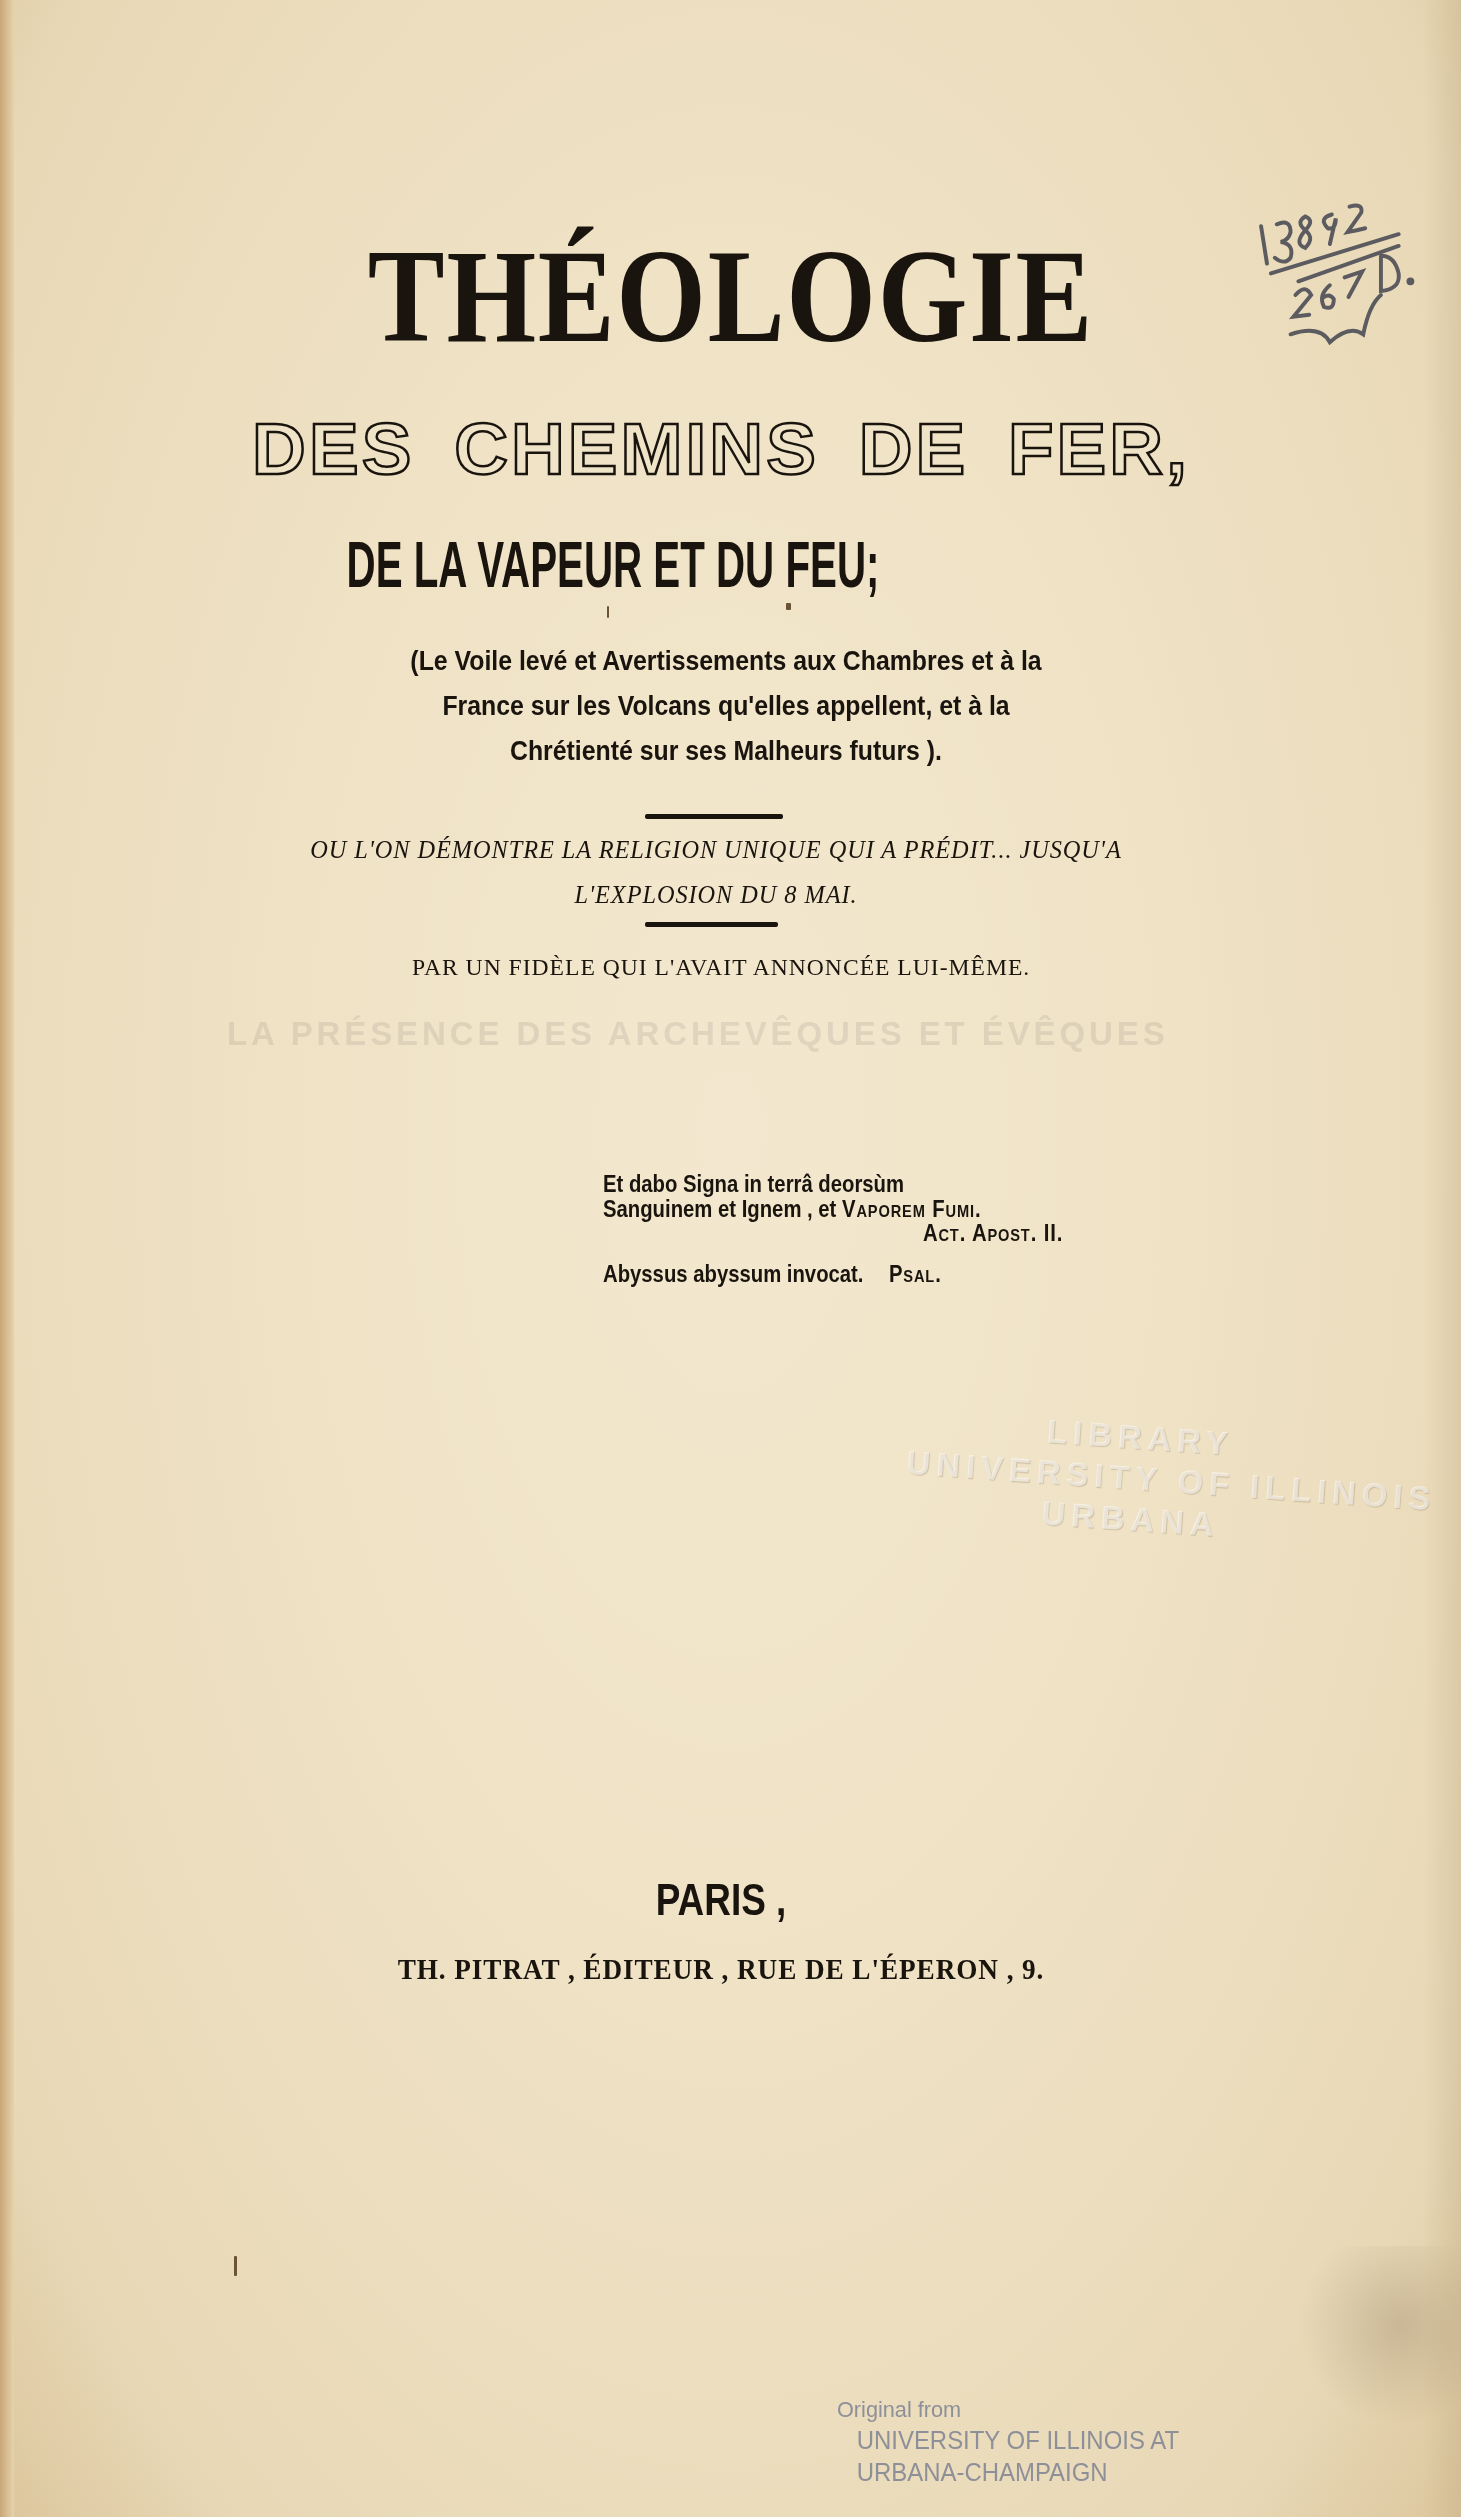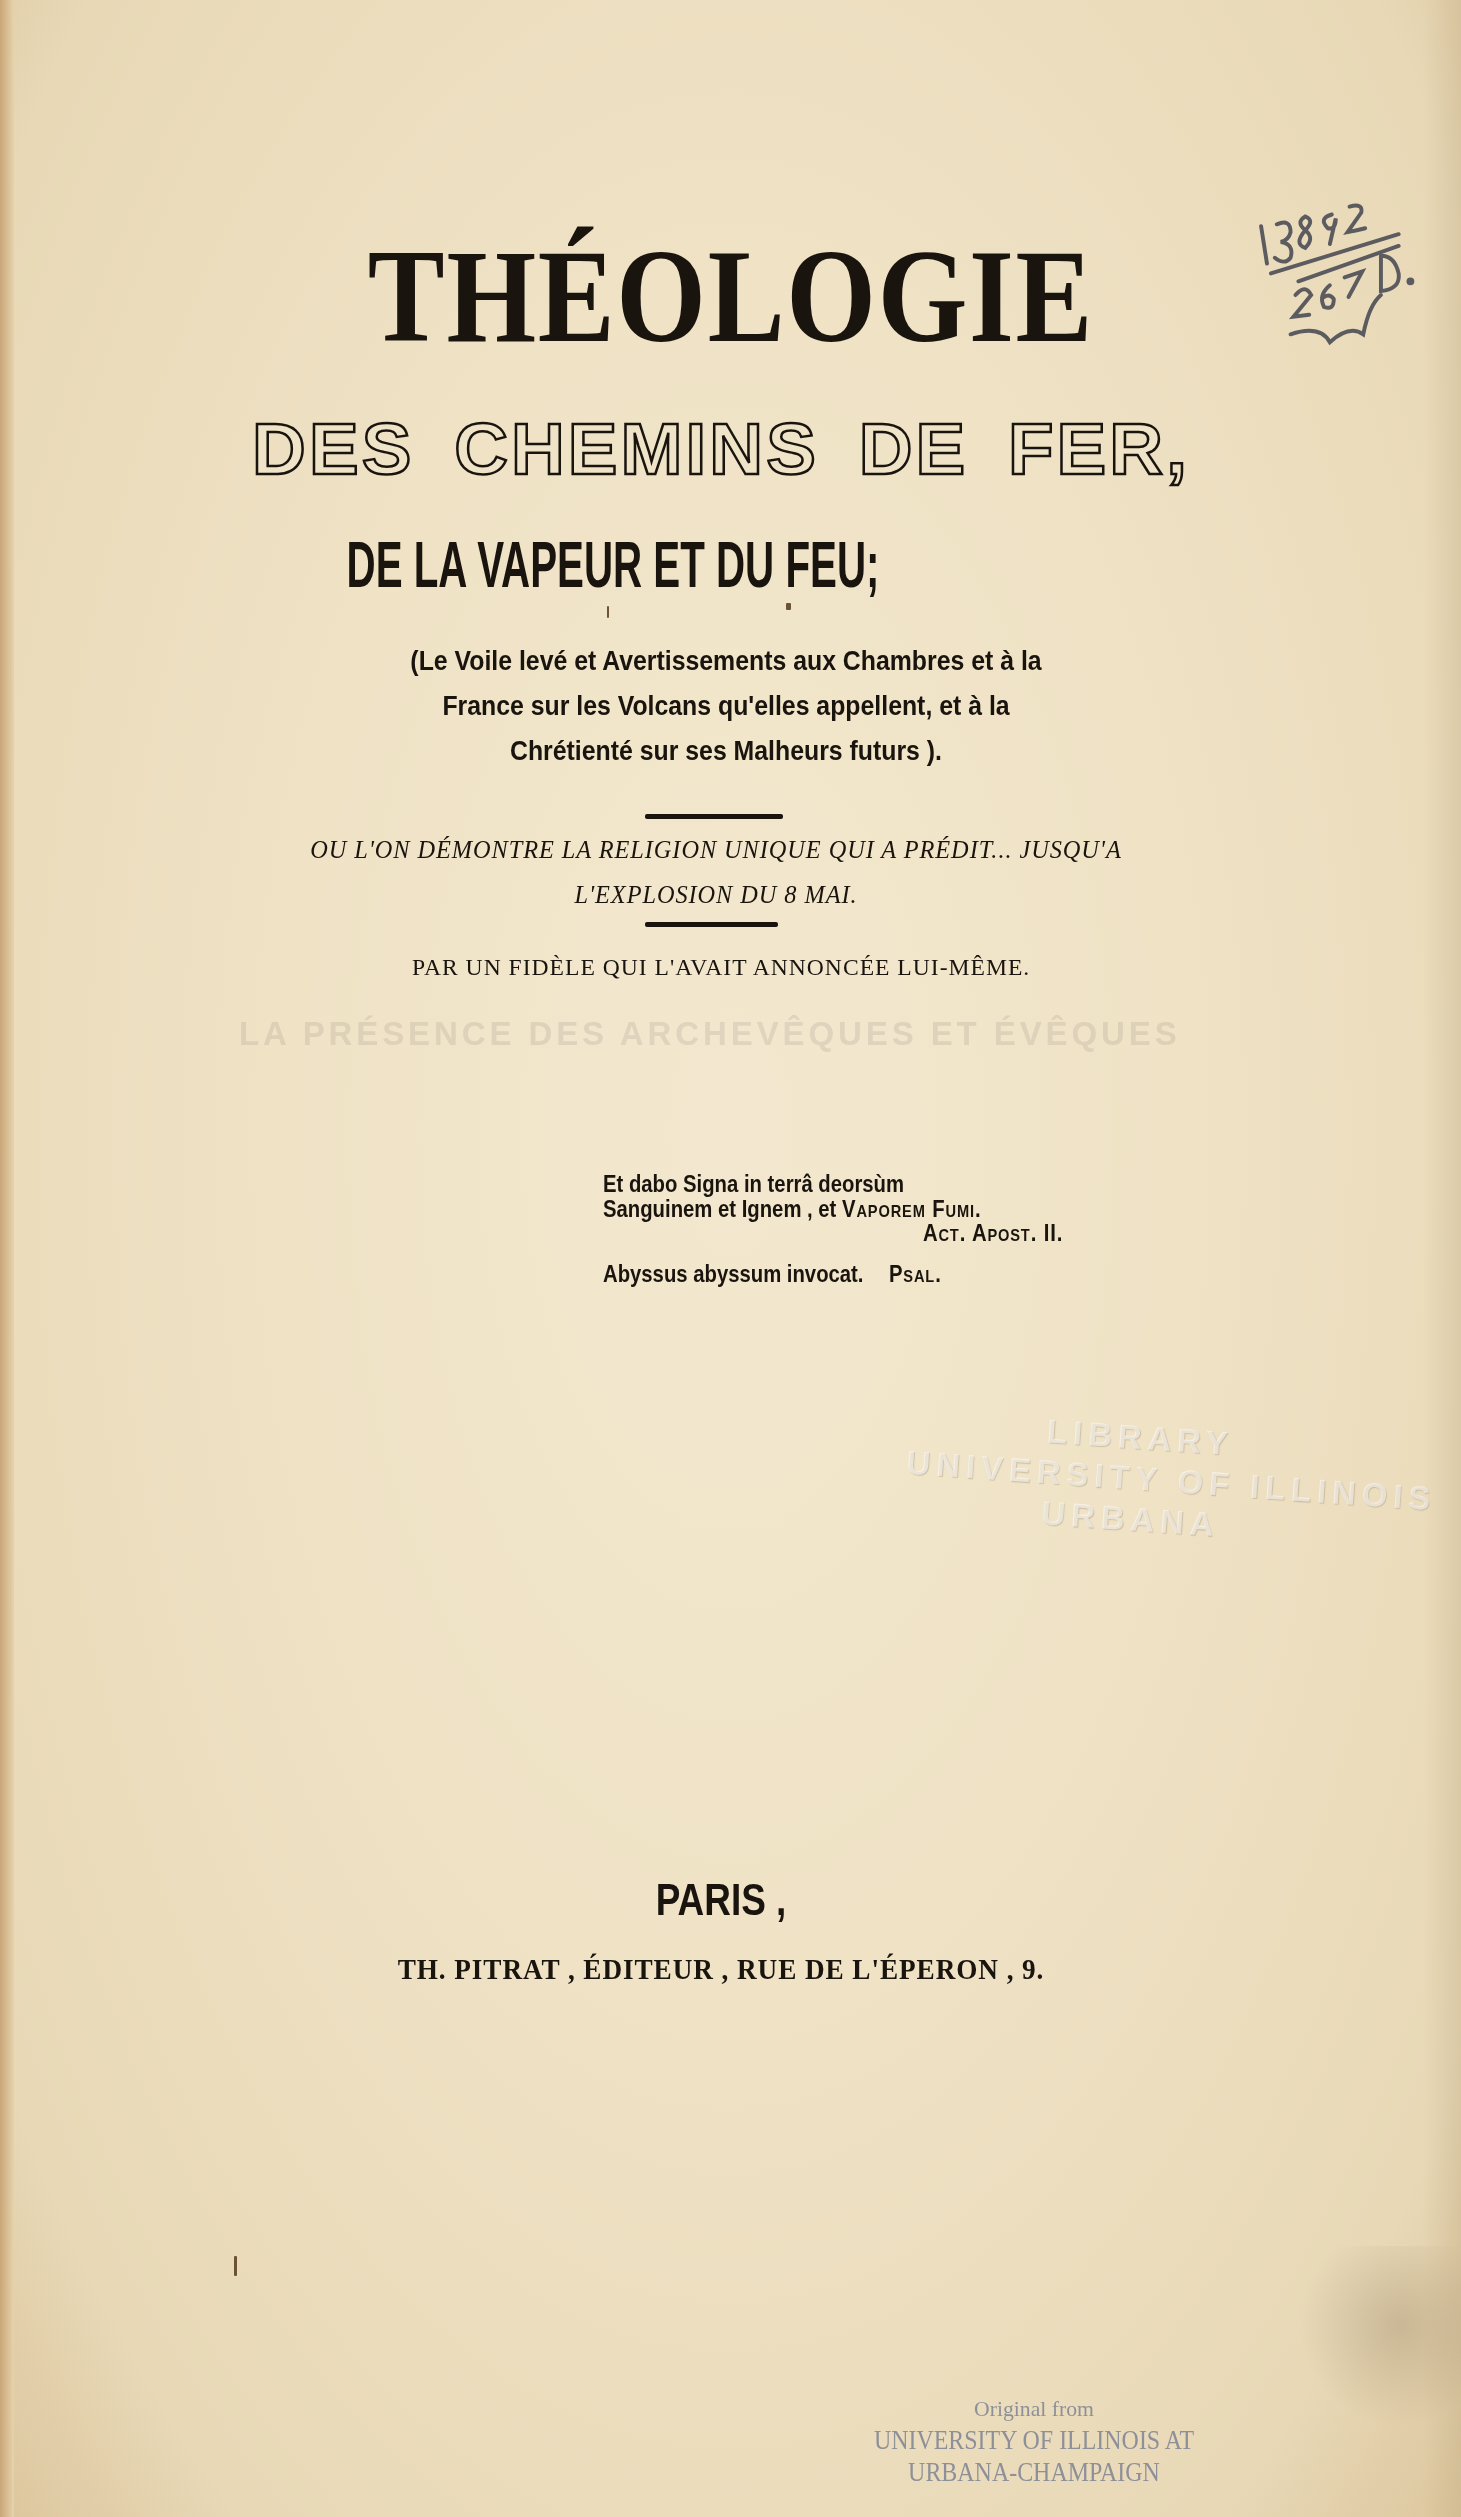--- a/index.html
+++ b/index.html
@@ -27,34 +27,34 @@
   .epi .gapline{height:15.8px;}
   .paris{top:1877px;left:-9.9px;font-family:"Liberation Sans",sans-serif;font-weight:bold;font-size:45px;line-height:1;transform:scaleX(.82);}
   .pitrat{top:1955px;left:-9.9px;font-family:"Liberation Serif",serif;font-weight:bold;font-size:29.6px;letter-spacing:1px;line-height:1;transform:scaleX(.92);}
   .hand{position:absolute;left:1251px;top:187px;width:197px;height:167px;}
   .stamp{position:absolute;left:906px;top:1419px;color:rgba(255,255,255,.55);text-shadow:1px 1px 1px rgba(150,130,100,.35);font-family:"Liberation Sans",sans-serif;font-weight:bold;font-size:33px;letter-spacing:5.9px;line-height:41px;transform:rotate(4deg);white-space:nowrap;}
   .stamp div{position:relative;}
   .footer-left{position:absolute;left:278px;top:2394px;white-space:nowrap;}
   .digit{font-family:"Liberation Sans",sans-serif;color:#8f8f94;font-size:21.7px;vertical-align:middle;transform:scaleX(.85);display:inline-block;}
   .google{font-family:"Liberation Serif",serif;font-size:61px;color:#5a5a60;vertical-align:middle;letter-spacing:-2px;transform:scaleX(.86);display:inline-block;margin-left:-5.9px;}
   .google .o2{color:#9a9ea8;}
-  .footer-right{position:absolute;left:837px;top:2396px;width:394px;text-align:center;font-family:Liberation Serif, serif;color:#8e9099;}
+  .footer-right{position:absolute;left:837px;top:2396px;width:394px;text-align:left;font-family:Liberation Sans, sans-serif;color:#8e9099;}
   .fr1{font-size:21.7px;line-height:27.6px;}
   .fr2{font-size:26.6px;line-height:32.5px;transform:scaleX(.9);}
   .mark{position:absolute;background:#6b5436;border-radius:1px;}
 </style>
 </head>
 <body>
 
 <div class="page">
   <div class="edge-left"></div>
   <div class="edge-right"></div>
   <div class="shadow-br"></div>
 
-  <div class="ghost" style="left:227px;top:1015px;font-size:33px;letter-spacing:3.9px;margin-left:12px;">LA PRÉSENCE DES ARCHEVÊQUES ET ÉVÊQUES</div>
+  <div class="ghost" style="left:227px;top:1015px;font-size:33px;letter-spacing:3.9px;">LA PRÉSENCE DES ARCHEVÊQUES ET ÉVÊQUES</div>
 
   <svg class="hand" viewBox="0 0 200 170">
     <g fill="none" stroke="#5b5b60" stroke-width="4" stroke-linecap="round">
       <path d="M10 40 L16 78"></path>
       <path d="M26 38 q14 -6 14 8 q-2 8 -10 10 q14 2 10 16 q-6 8 -16 0"></path>
       <path d="M55 30 q-10 6 0 14 q10 8 0 18 q-12 -4 0 -18 q10 -10 0 -14"></path>
       <path d="M82 28 q-14 4 -4 14 q8 2 8 -10 l-6 26"></path>
       <path d="M100 20 q14 -4 12 6 l-14 20 q10 -2 18 -4"></path>
       <path d="M20 88 L150 48"></path>
       <path d="M150 60 L48 96"></path>

